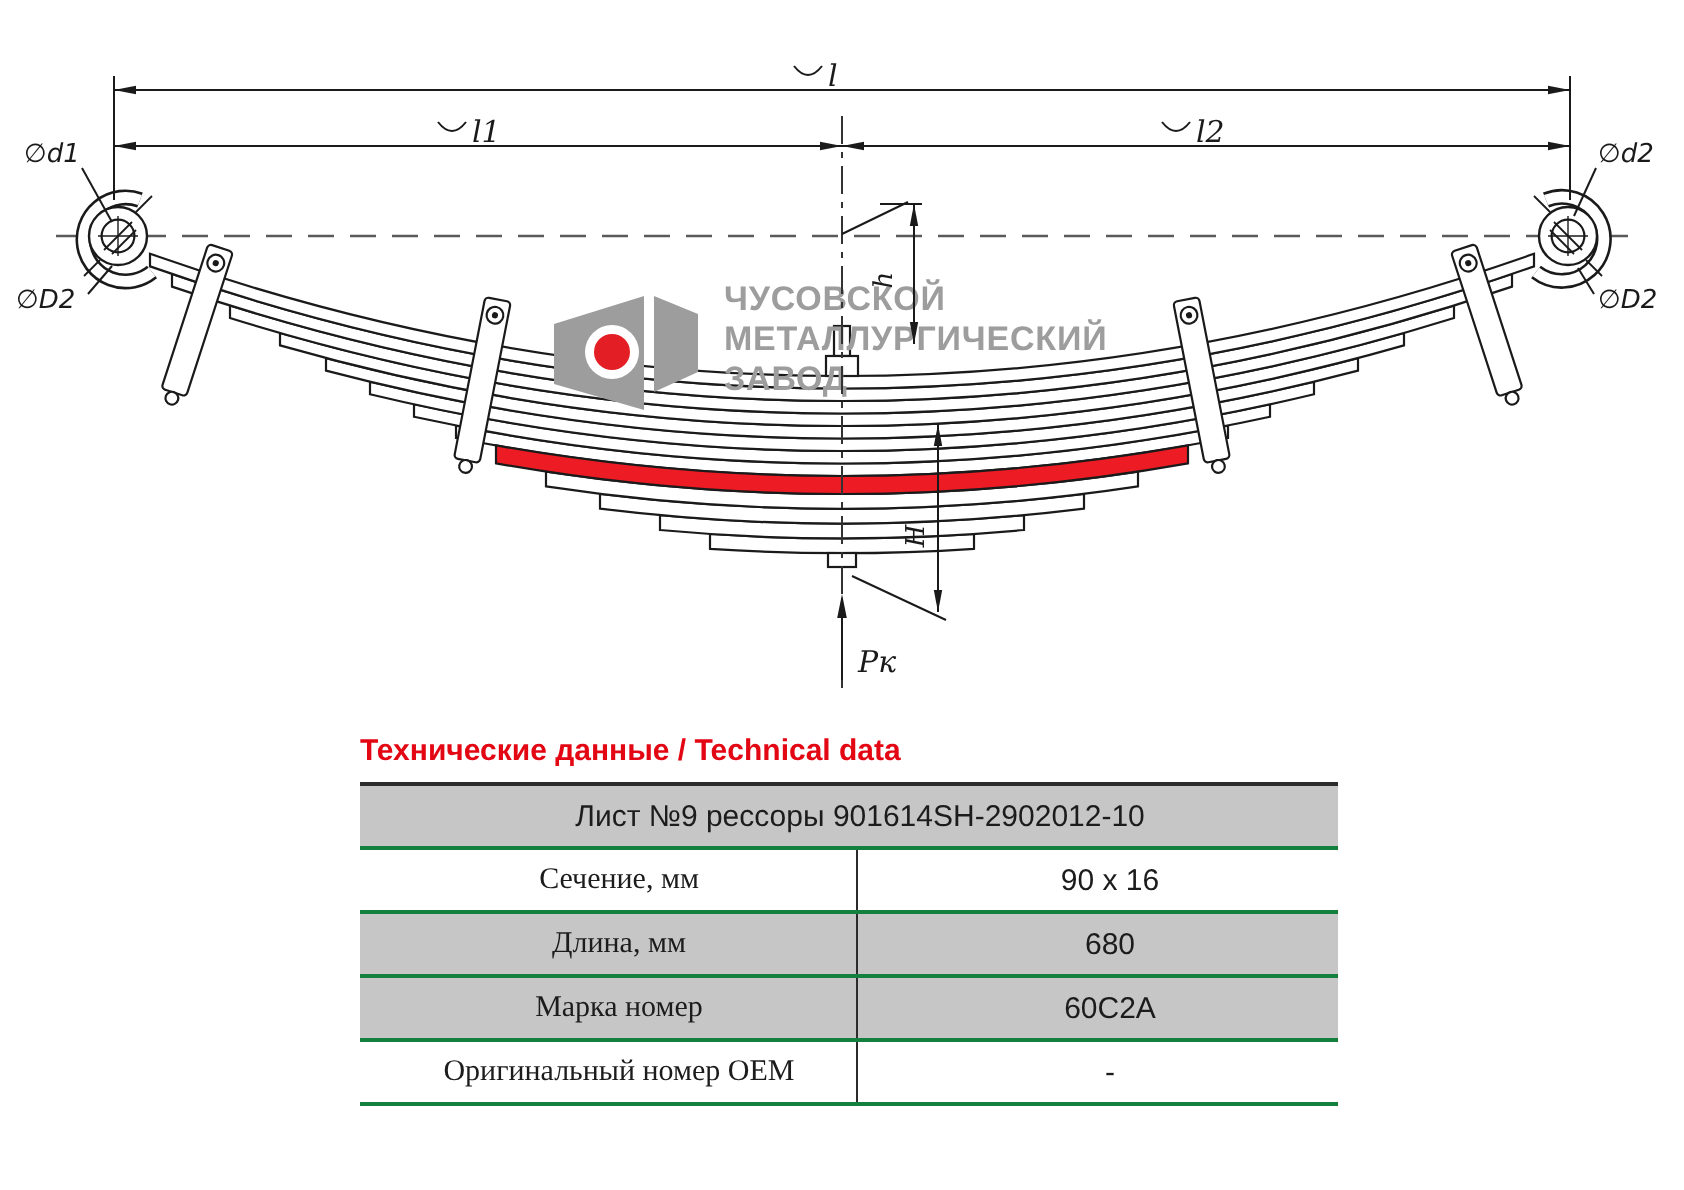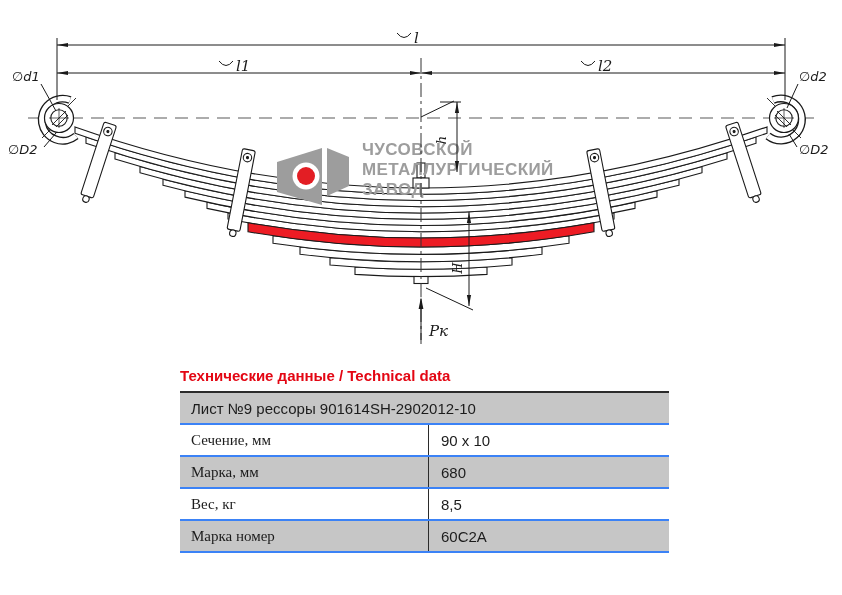--- a/index.html
+++ b/index.html
@@ -7,21 +7,21 @@
         font-family:"Liberation Sans",sans-serif;}
   #drawing{position:absolute;left:0;top:0;}
   .dim-label{font-family:"DejaVu Serif",serif;font-style:italic;font-size:15px;fill:#1a1a1a;}
   .eye-label{font-family:"DejaVu Sans",sans-serif;font-style:italic;font-size:13px;fill:#1a1a1a;}
   .rot-label{font-family:"DejaVu Serif",serif;font-style:italic;font-size:13px;fill:#1a1a1a;}
   .logo-text{font-family:"Liberation Sans",sans-serif;font-weight:bold;font-size:17px;
              fill:#9d9d9d;letter-spacing:.4px;}
   #tech-title{position:absolute;left:180px;top:367px;font-size:15px;font-weight:bold;color:#e30613;text-align:center;}
   #spec-table{position:absolute;left:180px;top:391px;width:489px;border-collapse:collapse;
               font-size:15px;color:#1c1c1c;border-top:2px solid #2b2b2b;}
-  #spec-table td{height:30px;padding:0 0 0 11px;border-bottom:2px solid #3b82f6;vertical-align:middle;}
+  #spec-table td{height:30px;padding:0 0 0 11px;border-bottom:2px solid #15803d;vertical-align:middle;text-align:center;}
   #spec-table td.val{border-left:1px solid #2b2b2b;padding-left:12px;}
   #spec-table tr.gray td{background:#c6c6c6;}
   #spec-table td.lab{width:237px;font-family:Liberation Serif, serif;}
 </style>
 </head>
 <body>
 
 <div id="page">
 
   <svg id="drawing" width="842" height="362" viewBox="0 0 842 362">
@@ -162,30 +162,30 @@
 
   <div id="tech-title">Технические данные / Technical data</div>
 
   <table id="spec-table">
     <tbody>
         <tr class="gray">
       <td colspan="2">Лист №9 рессоры 901614SH-2902012-10</td>
     </tr>
     <tr>
       <td class="lab">Сечение, мм</td>
-      <td class="val">90 x 10</td>
+      <td class="val">90 x 16</td>
     </tr>
     <tr class="gray">
-      <td class="lab">Марка, мм</td>
+      <td class="lab">Длина, мм</td>
       <td class="val">680</td>
-    </tr>
-    <tr>
-      <td class="lab">Вес, кг</td>
-      <td class="val">8,5</td>
     </tr>
     <tr class="gray">
       <td class="lab">Марка номер</td>
       <td class="val">60С2А</td>
+    </tr>
+    <tr>
+      <td class="lab">Оригинальный номер OEM</td>
+      <td class="val">-</td>
     </tr>
   </tbody>
     </table>
 
 </div>
 
 </body></html>

